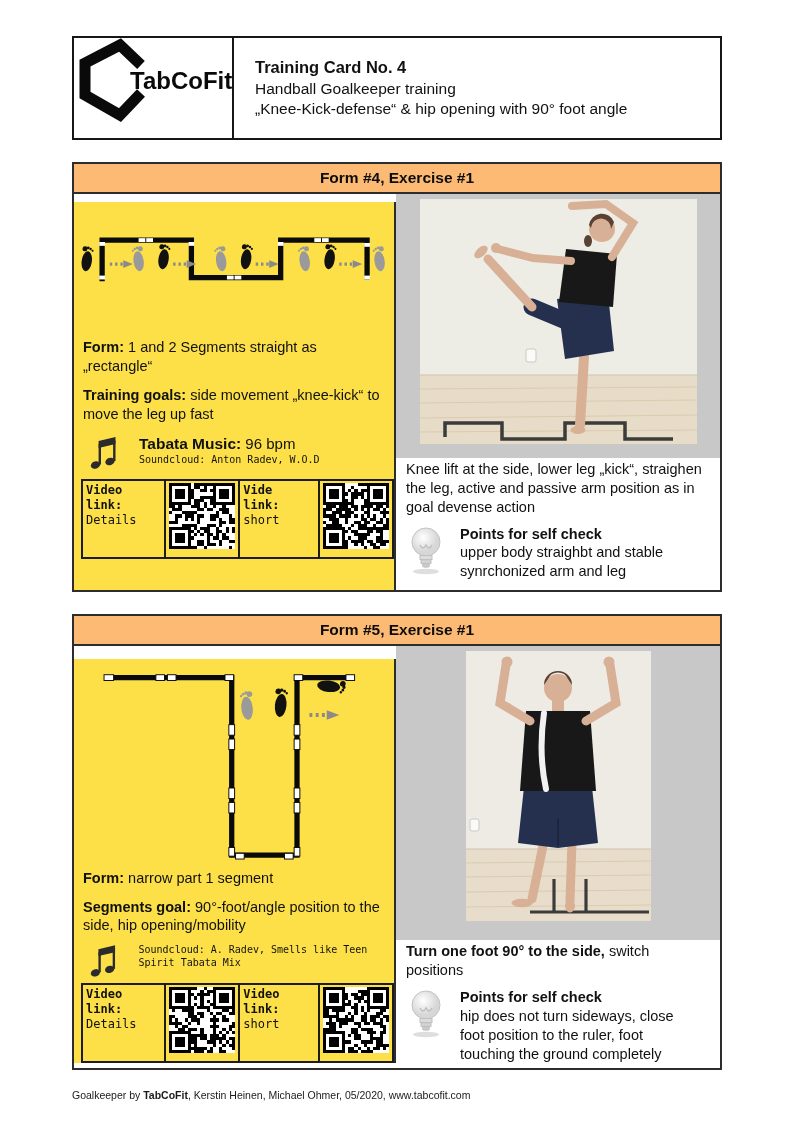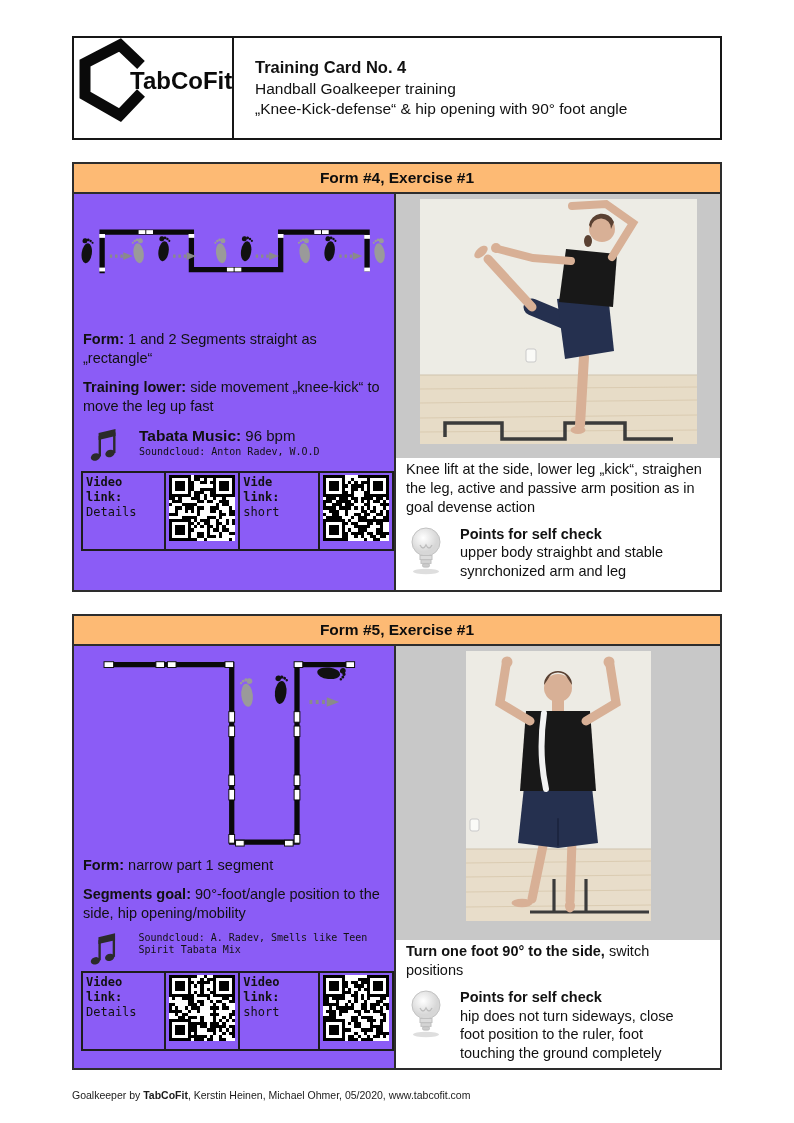--- a/index.html
+++ b/index.html
@@ -13,23 +13,23 @@
   .title-cell{flex:1;padding:5px 21px;display:flex;flex-direction:column;justify-content:center;}
   .title-cell .t1{font-weight:bold;font-size:16.5px;line-height:1.3;}
   .title-cell .t{font-size:15.5px;line-height:1.3;}
 
   
   .section{border:2px solid #2d2d2d;margin-top:22px;}
   .sec-hd{background:#fdba74;border-bottom:2px solid #2d2d2d;height:28px;line-height:28px;
           text-align:center;font-weight:bold;font-size:15.5px;color:#0d0d0d;}
   .sec-body{display:flex;overflow:hidden;}
   .s1 .sec-body{height:396px;}
-  .s2 .sec-body{height:422px;}
-  .col-left{width:322px;border-right:2px solid #2d2d2d;background:#8b5cf6;
-            padding:4px 0 0 7px;box-sizing:border-box;overflow:hidden;}
+  .s2 .sec-body{height:422px;align-items:center;}
+  .col-left{width:322px;border-right:2px solid #2d2d2d;background:#fde047;
+            padding:4px 0 0 7px;box-sizing:border-box;overflow:hidden;margin-top:8px;}
   .col-right{flex:1;display:flex;flex-direction:column;overflow:hidden;}
   .photo-area{background:#c8c8c8;display:flex;justify-content:center;align-items:flex-start;
               padding:5px 0 7px 0;}
   .desc{background:#fff;padding:2px 10px 4px 10px;flex:1;}
   .desc p{margin:0;font-size:14.5px;line-height:1.3;}
 
   .para{margin:10px 8px 0 2px;font-size:14.5px;line-height:1.3;}
   .para b{font-weight:bold;}
   .first-para{margin-top:14px;}
 
@@ -144,21 +144,21 @@
             <use href="#darrow" transform="translate(30,58)"></use>
             <use href="#darrow" transform="translate(96,58)"></use>
             <use href="#darrow" transform="translate(182,58)"></use>
             <use href="#darrow" transform="translate(269,58)"></use>
           </svg>
 
           <p class="para first-para">
             <b>Form:</b><span> 1 and 2 Segments straight as „rectangle“</span>
           </p>
           <p class="para">
-            <b>Training lower:</b><span> side movement „knee-kick“ to move the leg up fast</span>
+            <b>Training goals:</b><span> side movement „knee-kick“ to move the leg up fast</span>
           </p>
 
           <div class="music">
             <svg width="28" height="36" viewBox="0 0 28 36" fill="#2b2b2b">
               <ellipse cx="6.5" cy="30" rx="4.8" ry="3.6" transform="rotate(-18 6.5 30)"></ellipse>
               <ellipse cx="21" cy="26.5" rx="4.8" ry="3.6" transform="rotate(-18 21 26.5)"></ellipse>
               <rect x="9.6" y="9" width="2.4" height="20.5"></rect>
               <rect x="24.1" y="5.5" width="2.4" height="20.5"></rect>
               <polygon points="9.6,6 26.5,2 26.5,9 9.6,13"></polygon>
             </svg>

